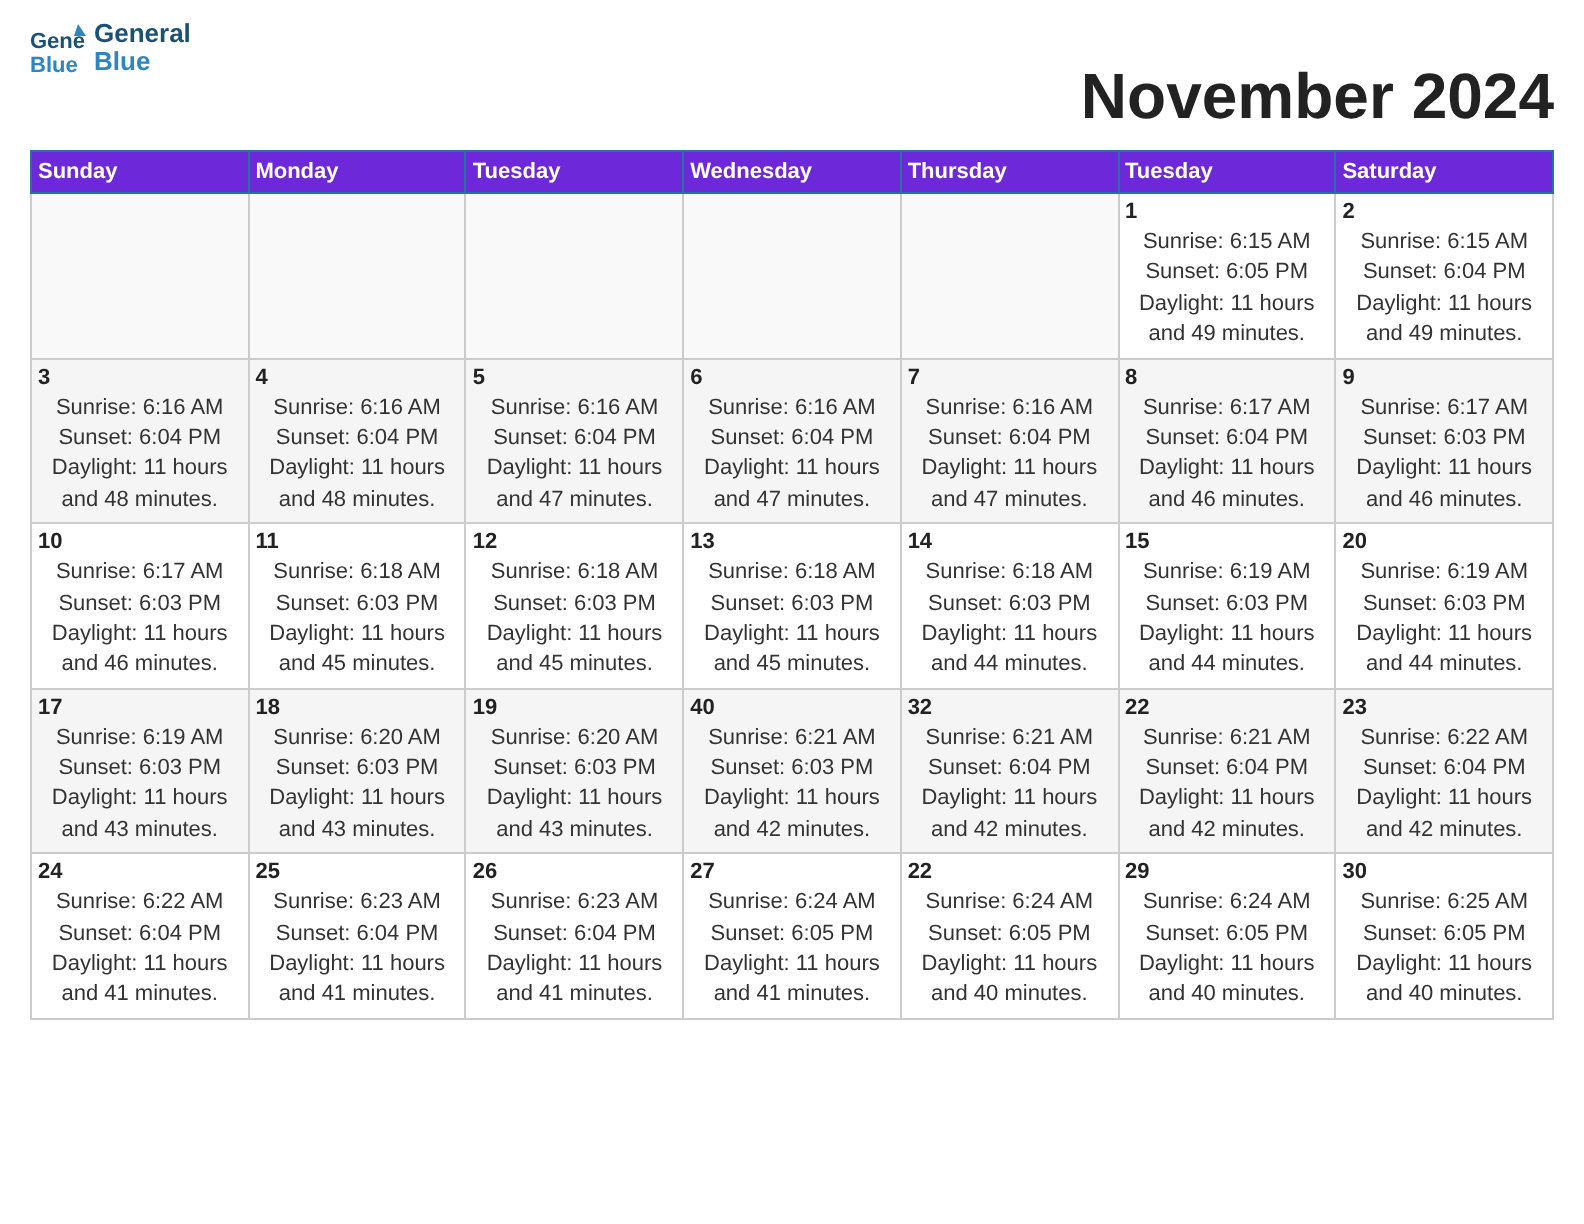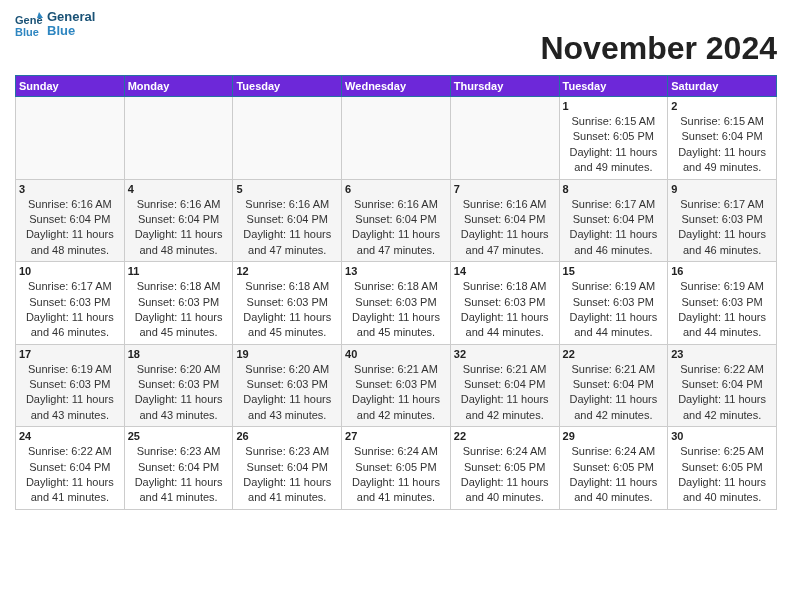--- a/index.html
+++ b/index.html
@@ -229,21 +229,21 @@
 and 44 minutes.</div>
           </td>
           <td>
             <span class="day-num">15</span>
             <div class="day-info" style="white-space: pre-line;">Sunrise: 6:19 AM
 Sunset: 6:03 PM
 Daylight: 11 hours
 and 44 minutes.</div>
           </td>
           <td>
-            <span class="day-num">16</span>
+            <span class="day-num">20</span>
             <div class="day-info" style="white-space: pre-line;">Sunrise: 6:19 AM
 Sunset: 6:03 PM
 Daylight: 11 hours
 and 44 minutes.</div>
           </td>
         </tr>
         <tr>
           <td>
             <span class="day-num">17</span>
             <div class="day-info" style="white-space: pre-line;">Sunrise: 6:19 AM

